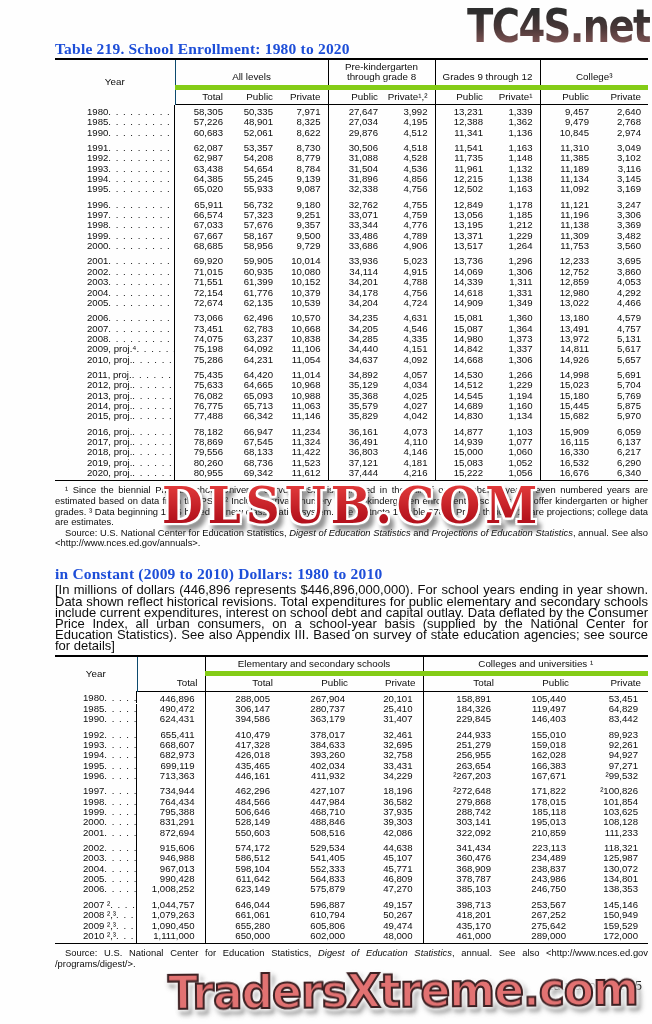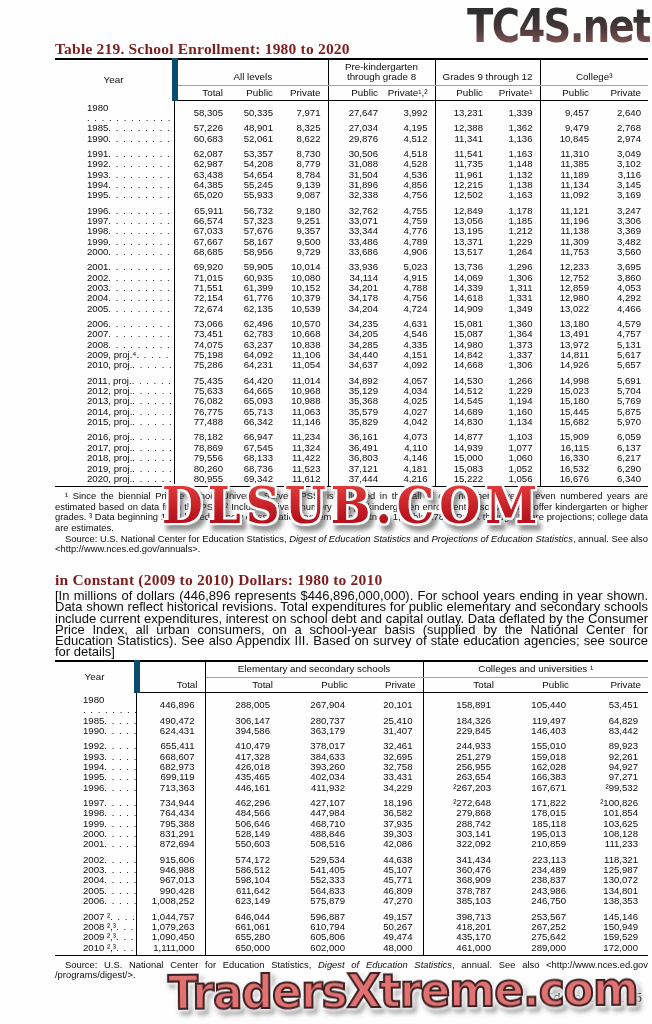--- a/index.html
+++ b/index.html
@@ -6,44 +6,44 @@
   body { background:#888; }
   .page {
     position:relative; width:652px; height:1024px; margin:0 auto;
     background:#fefefe; overflow:hidden; color:#0c0c0c;
     font-family:"Liberation Sans", sans-serif;
   }
   .content { position:absolute; left:55px; top:40px; width:593px; }
 
   .tbl-title {
     font-family:"Liberation Serif", serif; font-weight:bold;
-    font-size:15.5px; line-height:17.5px; letter-spacing:0.2px; color:#7f1d1d;
+    font-size:15.5px; line-height:17.5px; letter-spacing:0.2px; color:#1d4ed8;
   }
   .unit-note { font-size:9.8px; line-height:11px; margin:2px 0 4px 0; }
 
   table { border-collapse:collapse; table-layout:fixed; width:593px; }
   .t219 { border-top:2px solid #000; border-bottom:1.5px solid #000; margin-bottom:4px; }
   .t220 { border-top:2px solid #000; border-bottom:1.5px solid #000; margin-bottom:4px; }
   thead th { font-weight:normal; font-size:9.8px; line-height:10.5px; vertical-align:bottom; }
-  th.year-h { vertical-align:middle; border-right:6px solid #0c4a6e; }
-  th.grp { text-align:center; border-bottom:1px solid #84cc16; padding:2px 1px; }
+  th.year-h { vertical-align:middle; border-right:1px solid #0c4a6e; }
+  th.grp { text-align:center; border-bottom:5px solid #84cc16; padding:2px 1px; }
   th.grp-r { border-right:1px solid #000; }
   th.empty-h { border-right:1px solid #000; }
   tr.sub th { text-align:right; padding:2px 7px 2px 0; border-bottom:1.5px solid #000; }
   .t219 tr.sub th:nth-child(3), .t219 tr.sub th:nth-child(5), .t219 tr.sub th:nth-child(7) { border-right:1px solid #000; }
   .t220 tr.sub th:nth-child(1), .t220 tr.sub th:nth-child(4) { border-right:1px solid #000; }
 
   tbody td { font-size:9.6px; line-height:10.35px; white-space:nowrap; overflow:hidden; }
   td.num { text-align:right; padding-right:7px; }
   .t220 td.num { padding-right:10px; }
   .t219 tbody td:nth-child(1), .t219 tbody td:nth-child(4),
   .t219 tbody td:nth-child(6), .t219 tbody td:nth-child(8) { border-right:1px solid #000; }
   .t220 tbody td:nth-child(1), .t220 tbody td:nth-child(2),
   .t220 tbody td:nth-child(5) { border-right:1px solid #000; }
-  tbody tr:first-child td { padding-top:2px;flex-direction:column; }
+  tbody tr:first-child td { padding-top:2px; }
   tbody tr.gap td { padding-top:5px; }
   tbody tr:last-child td { padding-bottom:2px; }
   td.year-cell { display:flex; align-items:baseline; padding-left:32px; }
   .t220 td.year-cell { padding-left:28px; }
   .dots { flex:1; overflow:hidden; white-space:nowrap; }
   .dots::before { content:". . . . . . . . . . . . . . . . . . . . . . . . . ."; letter-spacing:1px; }
 
   .fn { font-size:9.4px; line-height:10.6px; }
   .fn p { text-indent:10px; text-align:justify; }
   .intro { font-size:13px; line-height:11.2px; text-align:justify; margin:2px 0 3px 0; }

